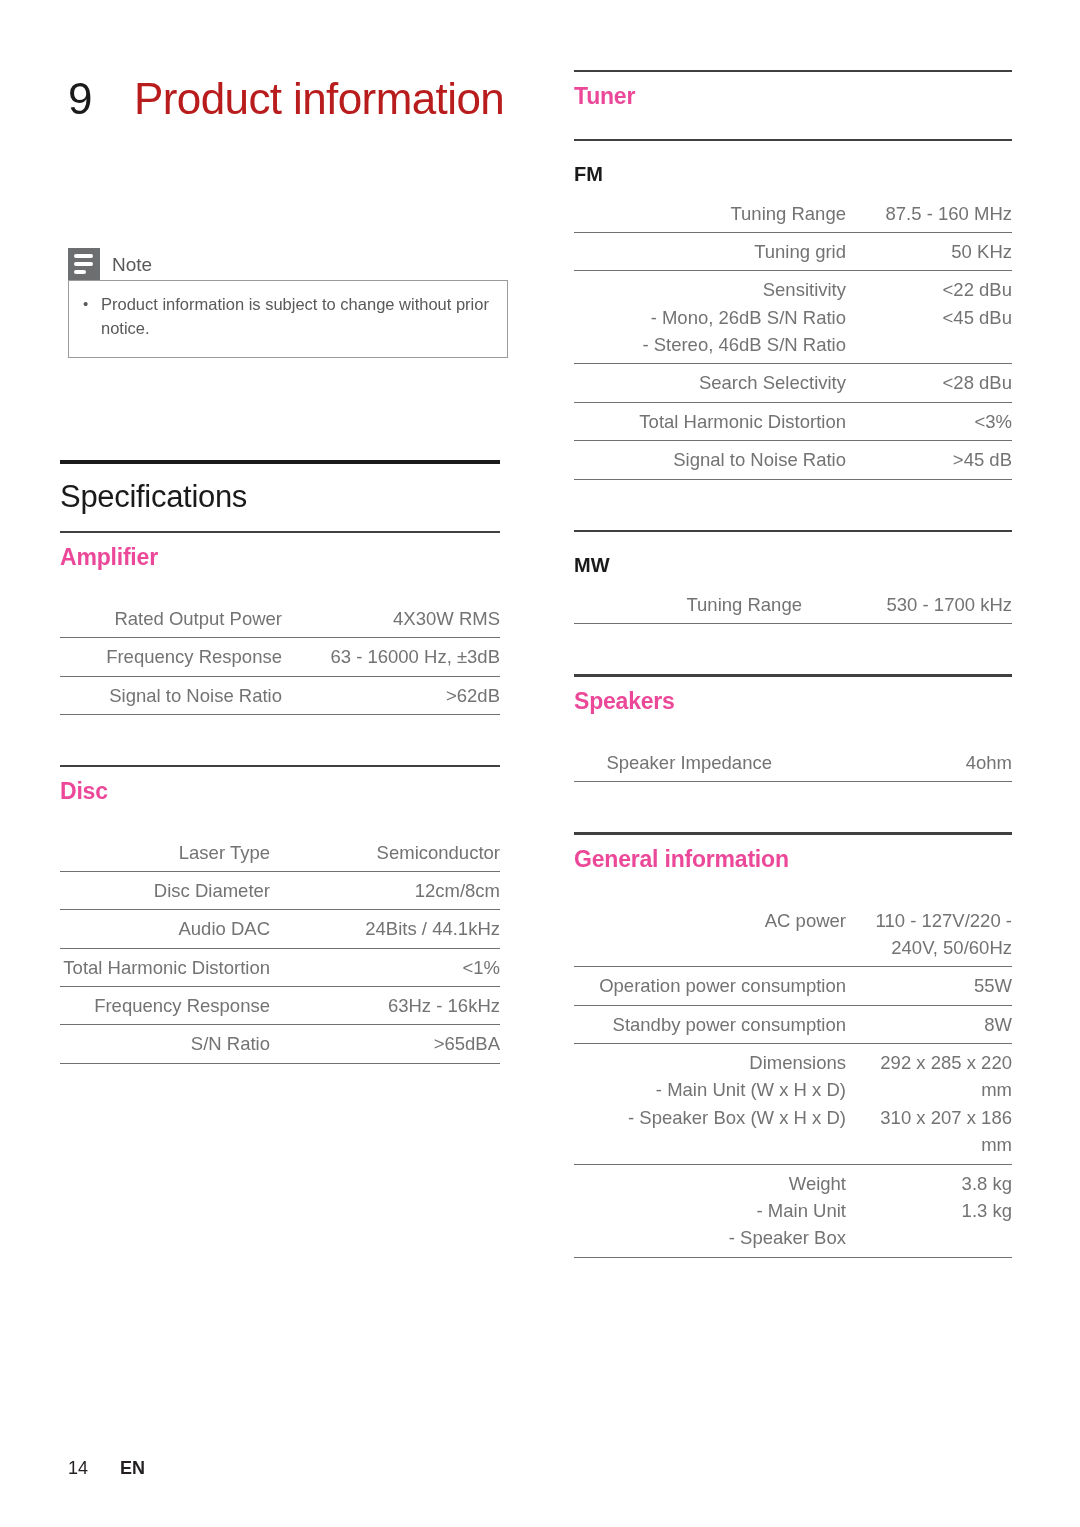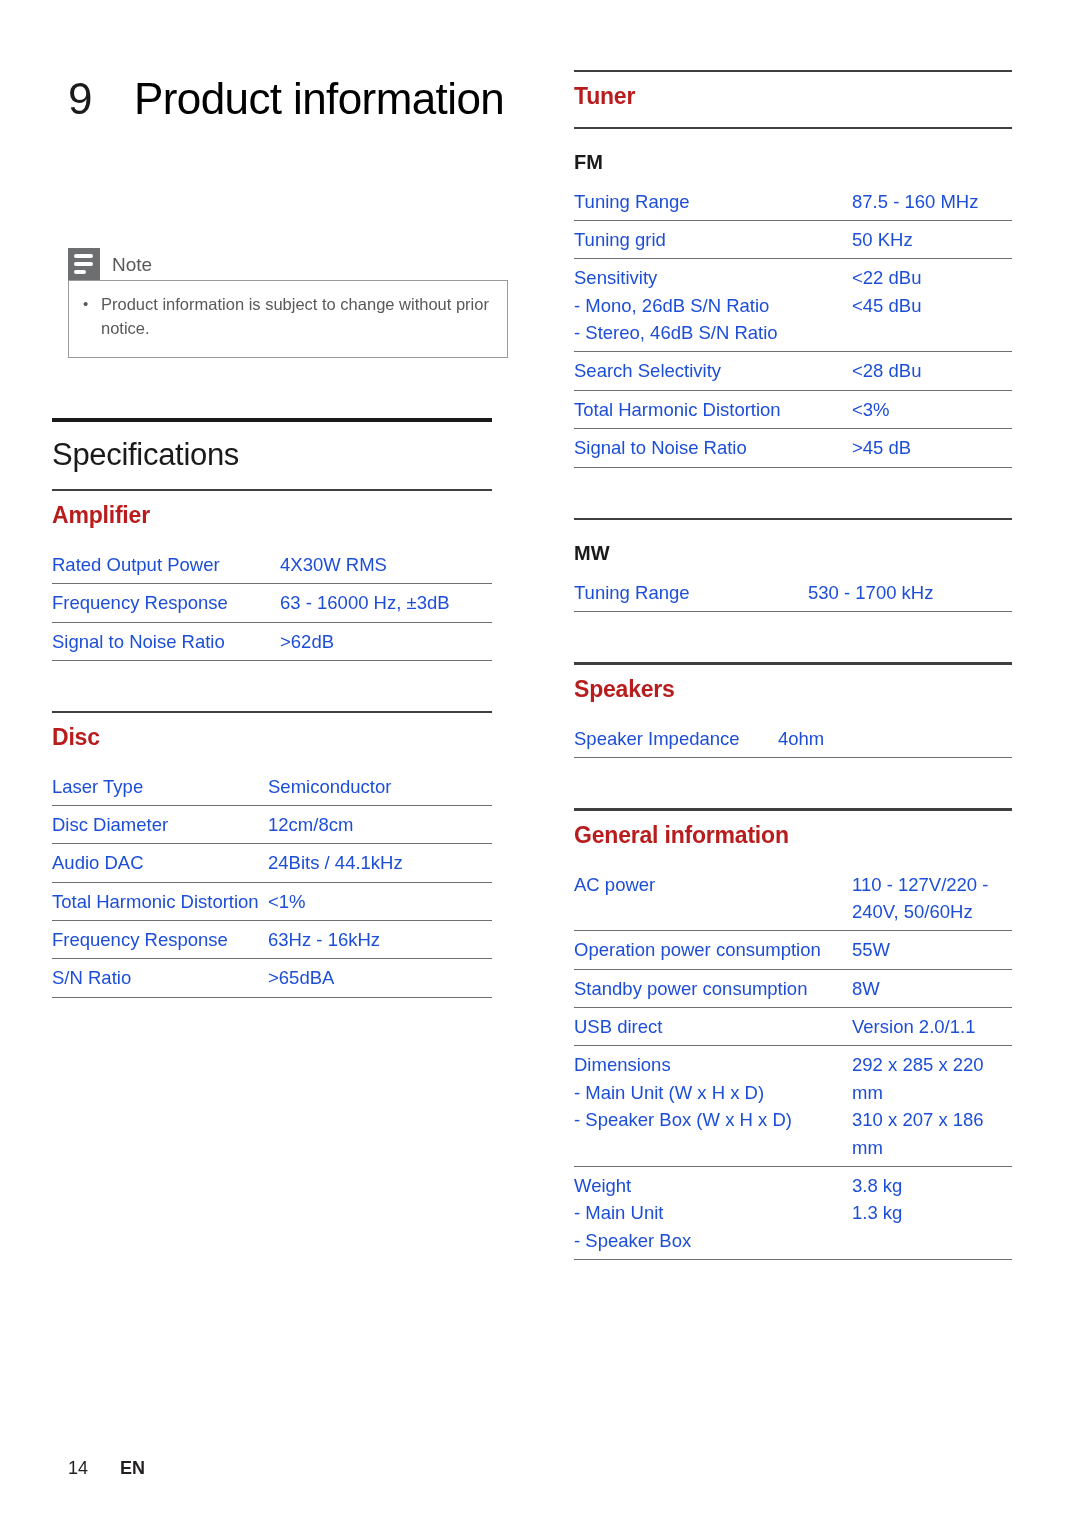--- a/index.html
+++ b/index.html
@@ -22,21 +22,21 @@
     width: 1080px;
     height: 1527px;
     overflow: hidden;
   }
 
   
   .col {
     position: absolute;
     top: 0;
   }
-  .col-left  { left: 52px;  width: 440px; }
+  .col-left  { left: 60px;  width: 440px; margin-top: 42px; }
   .col-right { left: 574px; width: 438px; }
 
   
   .chapter {
     position: absolute;
     left: 68px;
     top: 72px;
     width: 440px;
     display: flex;
     align-items: flex-start;
@@ -47,21 +47,21 @@
     line-height: 1.24;
     color: #1a1a1a;
     width: 66px;
     flex: 0 0 66px;
     letter-spacing: -0.5px;
   }
   .chapter-title {
     font-size: 44px;
     font-weight: 400;
     line-height: 1.24;
-    color: #000000;
+    color: #b91c1c;
     letter-spacing: -0.6px;
   }
 
   
   .note-wrap {
     position: absolute;
     left: 68px;
     top: 248px;
     width: 440px;
   }
@@ -129,45 +129,46 @@
     font-weight: 400;
     line-height: 1.2;
     color: #1a1a1a;
     padding: 14px 0 16px 0;
     letter-spacing: -0.3px;
   }
   .h-sec {
     font-size: 23px;
     font-weight: 700;
     line-height: 1.2;
-    color: #b91c1c;
-    padding: 11px 0 16px 0;
+    color: #ec4899;
+    padding: 11px 0 28px 0;
     letter-spacing: -0.2px;
   }
   .h-sub {
     font-size: 20px;
     font-weight: 700;
     line-height: 1.2;
     color: #1a1a1a;
     padding: 21px 0 9px 0;
   }
 
   
   .spec {
     width: 100%;
     border-collapse: collapse;
     table-layout: fixed;
   }
   .spec td {
     font-size: 18.5px;
     line-height: 1.48;
-    color: #1d4ed8;
+    color: #737373;
     vertical-align: top;
     padding: 5px 0 5px 0;
     border-bottom: 1.6px solid #6f7072;
+    text-align: right;
   }
   .spec td.k { padding-right: 6px; }
   .spec tr:last-child td { border-bottom: 1.6px solid #6f7072; }
   .spec .sub { display: block; }
 
   
   .w-amp  .k { width: 222px; }
   .w-disc .k { width: 210px; }
   .w-fm   .k { width: 272px; }
   .w-mw   .k { width: 228px; }
@@ -355,24 +356,20 @@
         </tr>
         <tr>
           <td class="k">Operation power consumption</td>
           <td class="v">55W</td>
         </tr>
         <tr>
           <td class="k">Standby power consumption</td>
           <td class="v">8W</td>
         </tr>
         <tr>
-          <td class="k">USB direct</td>
-          <td class="v">Version 2.0/1.1</td>
-        </tr>
-        <tr>
           <td class="k">
             <span class="sub">Dimensions</span>
             <span class="sub">- Main Unit (W x H x D)</span>
             <span class="sub">- Speaker Box (W x H x D)</span>
           </td>
           <td class="v">
             <span class="sub">292 x 285 x 220 mm</span>
             <span class="sub">310 x 207 x 186 mm</span>
           </td>
         </tr>

